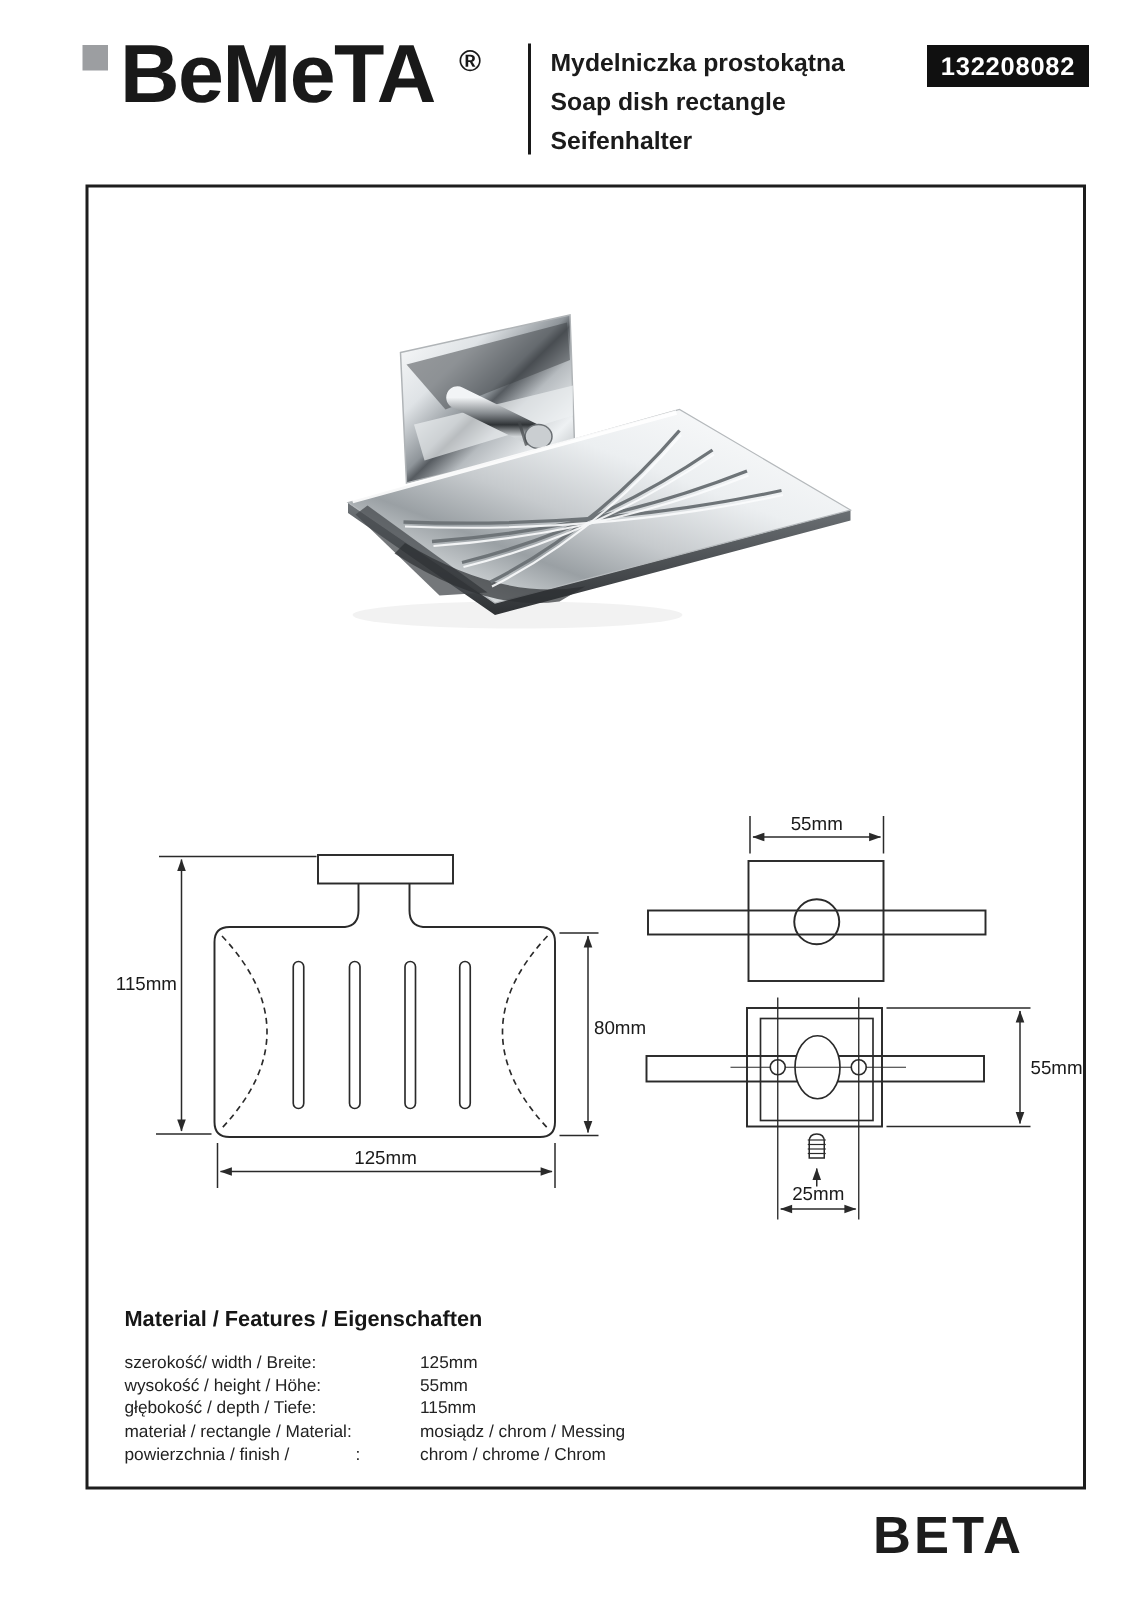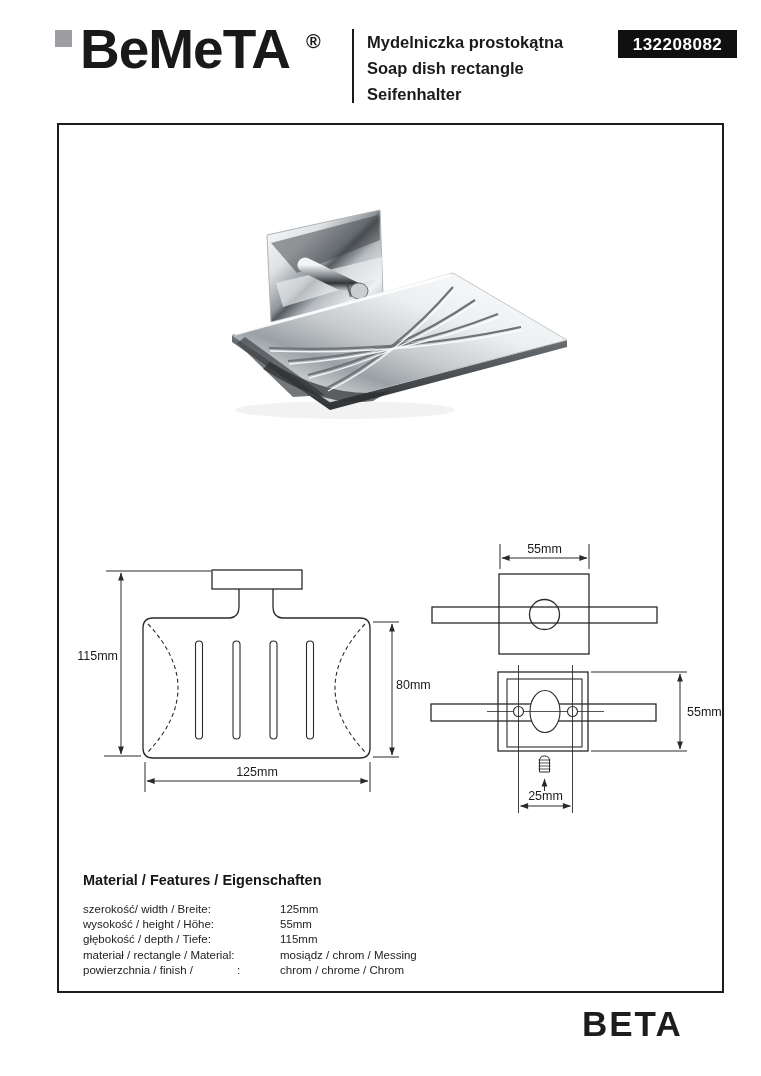--- a/index.html
+++ b/index.html
@@ -6,21 +6,21 @@
   .page{position:relative;width:761px;height:1076px;background:#ffffff;overflow:hidden;
         font-family:"Liberation Sans",sans-serif;color:#1d1d1d;}
   
   .logo-sq{position:absolute;left:55px;top:30px;width:17px;height:17px;background:#9c9ea1;}
   .logo-text{position:absolute;left:80px;top:22px;font-size:55px;font-weight:700;
              letter-spacing:-1px;color:#191919;line-height:1;text-align:center;}
   .logo-reg{position:absolute;left:306px;top:30px;font-size:20px;font-weight:700;color:#191919;}
   .hdr-divider{position:absolute;left:352px;top:29px;width:2px;height:74px;background:#191919;}
   .titles{position:absolute;left:367px;top:29px;}
   .title-line{font-size:16.5px;font-weight:700;line-height:26px;color:#1b1b1b;white-space:nowrap;}
-  .code-badge{position:absolute;left:618px;top:30px;width:119px;height:28px;background:#101010;
+  .code-badge{position:absolute;left:618px;top:30px;width:108px;height:28px;background:#101010;
               color:#ffffff;font-size:17px;font-weight:700;text-align:center;line-height:29px;
               letter-spacing:.5px;}
   
   .main-box{position:absolute;left:57px;top:123px;width:667px;height:870px;
             border:2px solid #1d1d1d;box-sizing:border-box;background:#fff;}
   .photo-svg{position:absolute;left:175px;top:185px;}
   .draw-svg{position:absolute;left:0;top:0;pointer-events:none;}
   .dim-text{font-family:"Liberation Sans",sans-serif;font-size:12.5px;fill:#1b1b1b;}
   
   .params{position:absolute;left:83px;top:872px;width:560px;}

